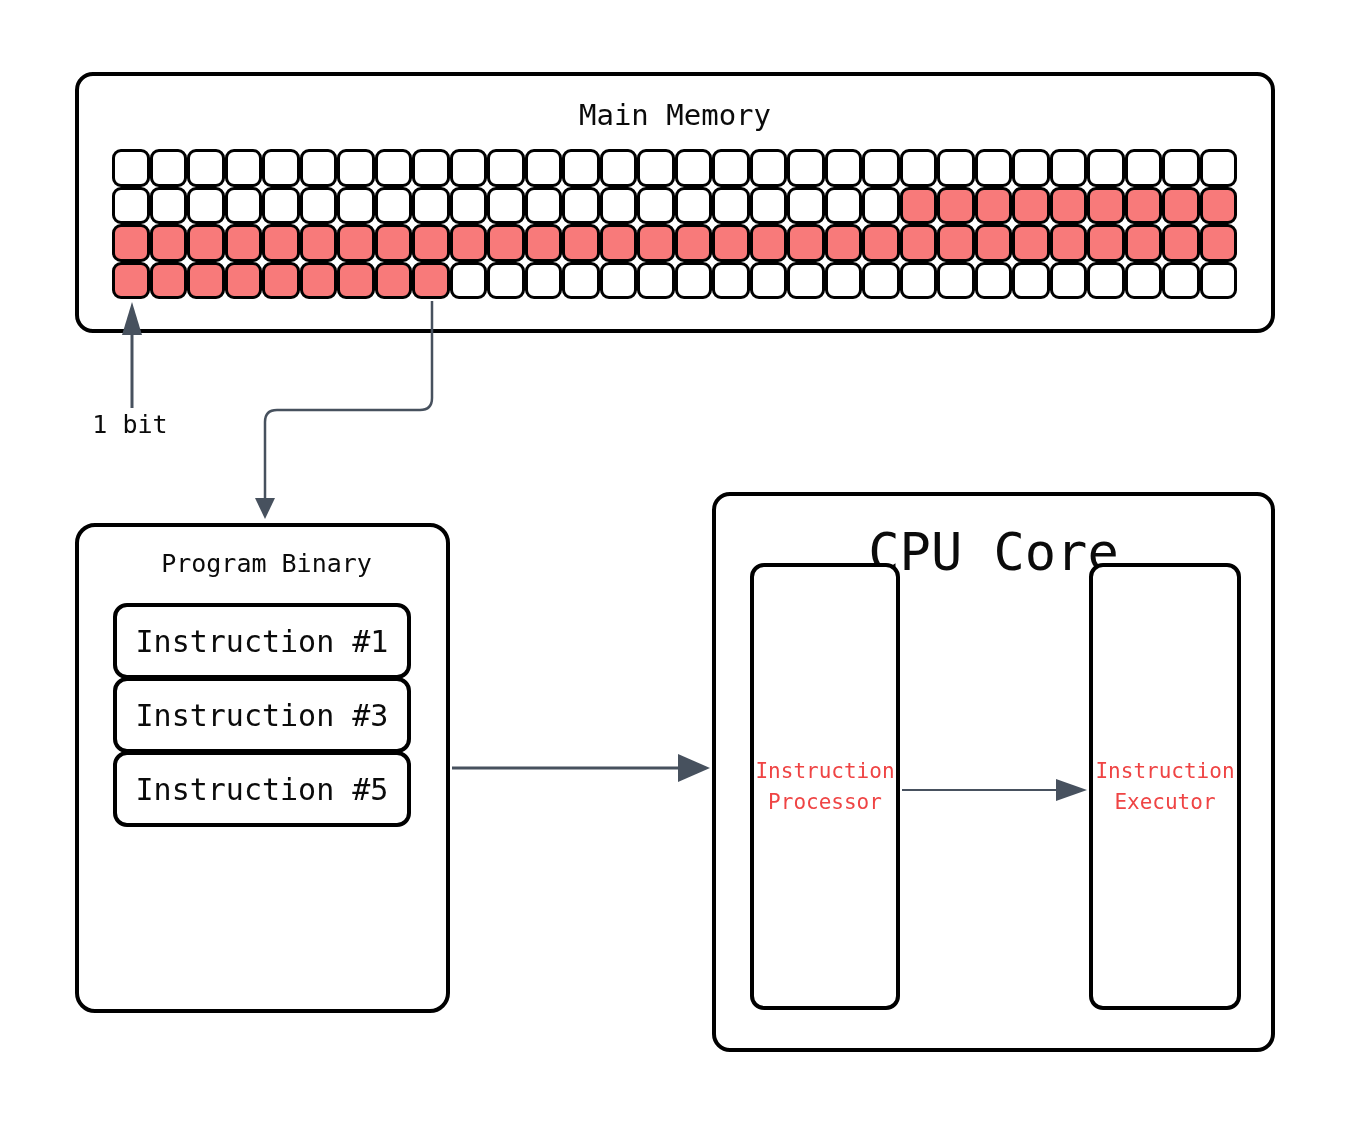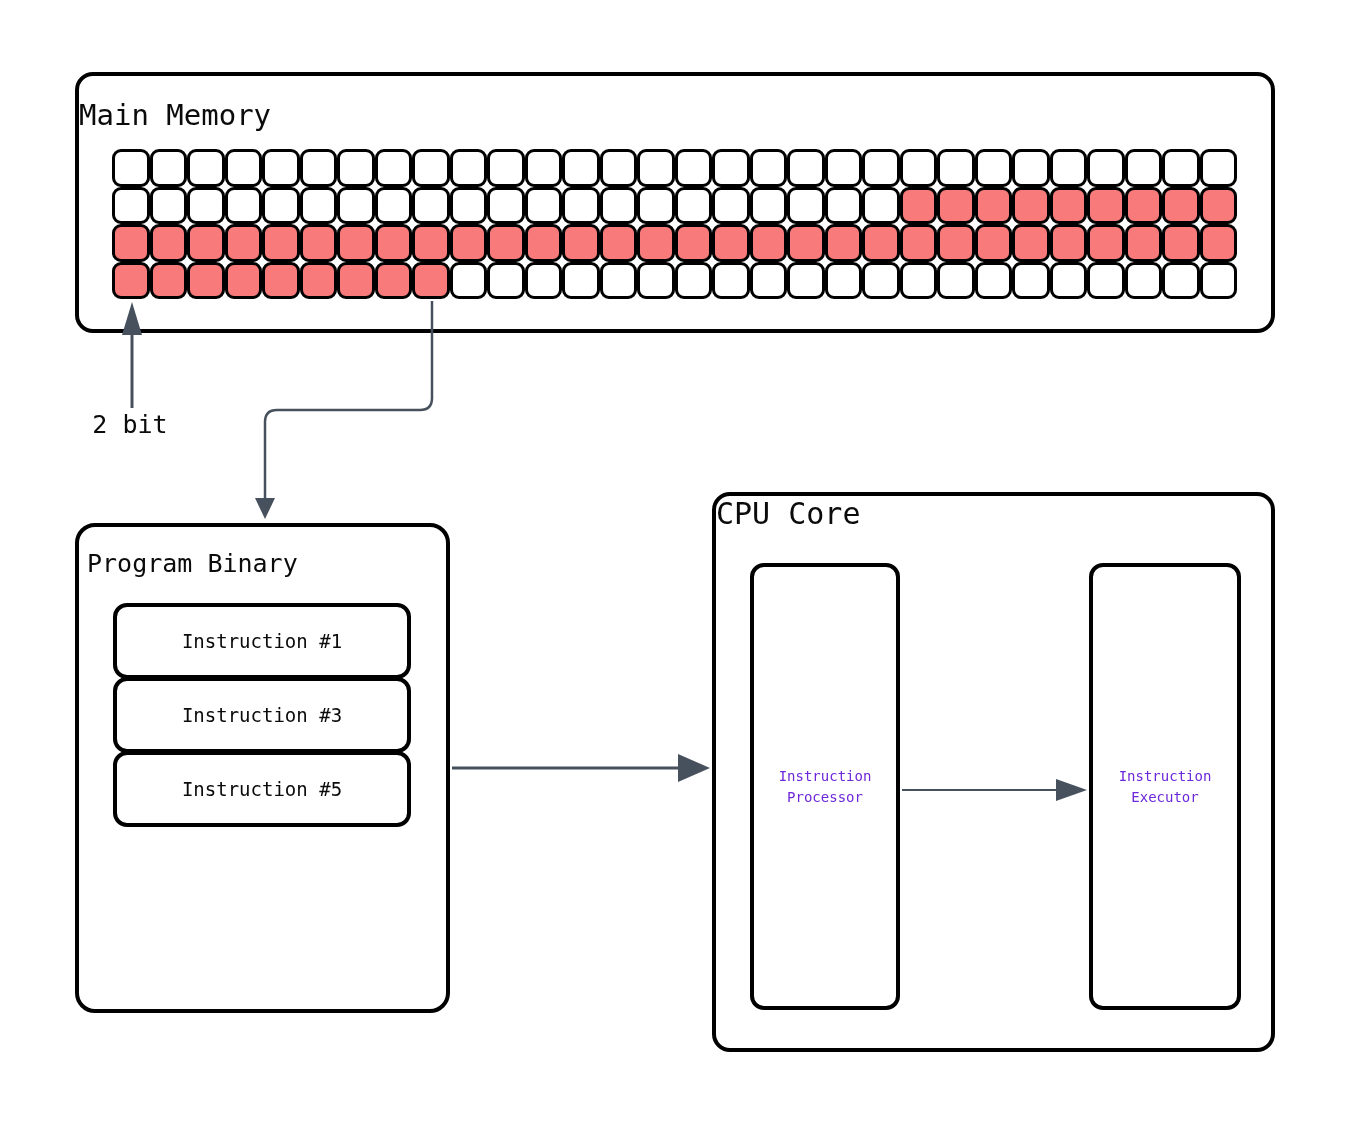--- a/index.html
+++ b/index.html
@@ -8,21 +8,21 @@
     --outline:#000000;
     --arrow:#47515E;
     --ink:#0B0B0B;
   }
   html,body{margin:0;padding:0;background:#ffffff;}
   .canvas{
     position:relative;width:1350px;height:1125px;background:#ffffff;overflow:hidden;
     font-family:"DejaVu Sans Mono","Liberation Mono",monospace;color:var(--ink);
   }
   .box{position:absolute;background:#ffffff;border:4px solid var(--outline);box-sizing:border-box;}
-  .title{position:absolute;text-align:left;white-space:nowrap;color:var(--ink);}
+  .title{position:absolute;text-align:center;white-space:nowrap;color:var(--ink);}
 
   
   .memory{left:75px;top:72px;width:1200px;height:261px;border-radius:18px;}
   .mem-title{left:0;right:0;top:22px;font-size:29px;}
   .bit-grid{
     position:absolute;left:112px;top:149px;
     display:grid;grid-template-columns:repeat(30,37.5px);grid-auto-rows:37.5px;
   }
   .bit{
     width:37.5px;height:37.5px;box-sizing:border-box;
@@ -34,33 +34,33 @@
   .bit-label{position:absolute;left:60px;top:410px;width:140px;text-align:center;font-size:25px;}
 
   
   .pb{left:75px;top:523px;width:375px;height:490px;border-radius:20px;}
   .pb-title{left:8px;right:0;top:22px;font-size:25px;}
   .instructions{position:absolute;left:113px;top:603px;width:298px;}
   .instruction{
     box-sizing:border-box;width:298px;height:76px;margin-top:-2px;
     background:#ffffff;border:4px solid var(--outline);border-radius:14px;
     display:flex;align-items:center;justify-content:center;
-    font-size:19px;white-space:nowrap;position:relative;
+    font-size:30px;white-space:nowrap;position:relative;
   }
   .instruction:first-child{margin-top:0;}
 
   
   .cpu{left:712px;top:492px;width:563px;height:560px;border-radius:18px;}
-  .cpu-title{left:0;right:0;top:0;font-size:30px;}
+  .cpu-title{left:0;right:0;top:26px;font-size:52px;}
   .inner{border-radius:14px;border-width:4px;}
   .proc{left:750px;top:563px;width:150px;height:447px;}
   .exec{left:1089px;top:563px;width:152px;height:447px;}
   .inner-label{
     position:absolute;inset:0;display:flex;align-items:center;justify-content:center;
-    text-align:center;font-size:14px;line-height:1.45;white-space:pre-line;color:#6d28d9;
+    text-align:center;font-size:21px;line-height:1.45;white-space:pre-line;color:#ef4444;
   }
 
   
   .overlay{position:absolute;left:0;top:0;width:1350px;height:1125px;pointer-events:none;}
   .overlay .stroke{fill:none;stroke:var(--arrow);}
   .overlay .head{fill:var(--arrow);stroke:none;}
 </style>
 </head>
 <body>
 
@@ -185,21 +185,21 @@
       <div class="bit"></div>
       <div class="bit"></div>
       <div class="bit"></div>
       <div class="bit"></div>
       <div class="bit"></div>
       <div class="bit"></div>
       <div class="bit"></div>
       <div class="bit"></div>
     </div>
 
-  <div class="bit-label">2 bit</div>
+  <div class="bit-label">1 bit</div>
 
   <div class="box pb">
     <div class="title pb-title">Program Binary</div>
   </div>
   <div class="instructions" id="instructions">
       <div class="instruction">
         <span>Instruction #1</span>
       </div>
       <div class="instruction">
         <span>Instruction #3</span>

